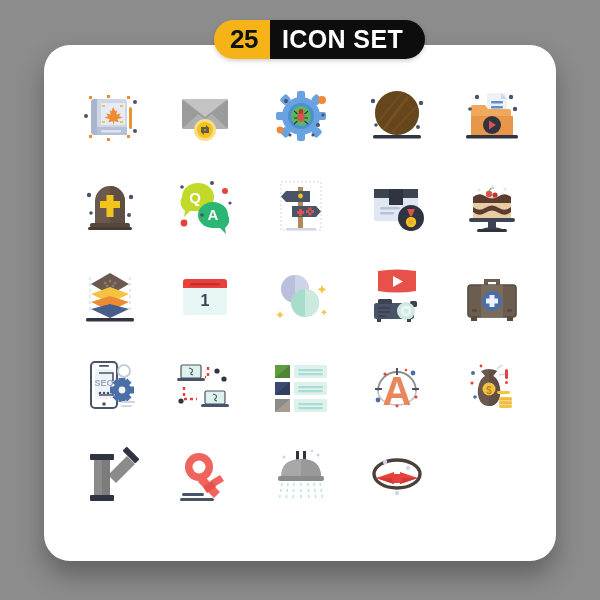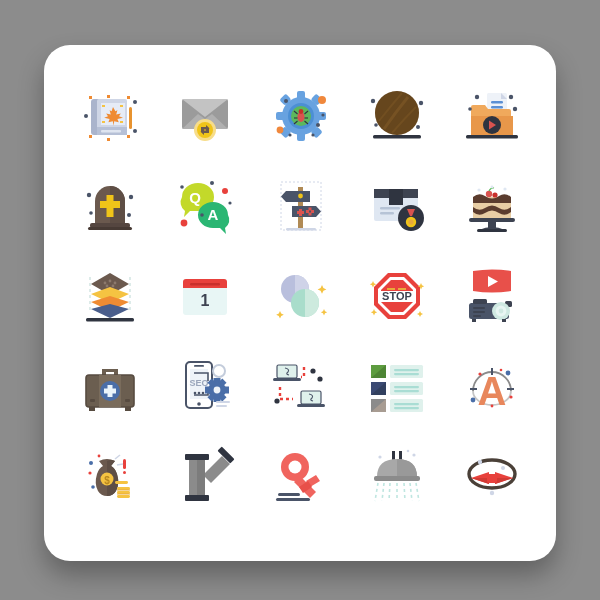--- a/index.html
+++ b/index.html
@@ -79,20 +79,24 @@
   }
   .cell svg { display: block; }
 </style>
 </head>
 <body>
 
 <div id="stage">
 
   <div class="card"></div>
 
+  <div class="badge">
+    <div class="badge-count">25</div>
+    <div class="badge-label">ICON SET</div>
+  </div>
 
   <div class="grid">
 
     <div class="cell">
       <svg width="66" height="66" viewBox="0 0 66 66">
         <rect x="14" y="16" width="10" height="36" rx="3" fill="#aab4cc"></rect>
         <rect x="20" y="16" width="30" height="36" rx="2" fill="#cfd6e6"></rect>
         <rect x="20" y="44" width="30" height="8" fill="#b6c0d6"></rect>
         <rect x="24" y="47" width="20" height="2.4" rx="1" fill="#dfe5f0"></rect>
         <rect x="24" y="20" width="24" height="22" fill="#e6ecf7"></rect>
@@ -336,37 +340,20 @@
         <circle cx="37" cy="40" r="14" fill="#a9ddcb"></circle>
         <path d="M37 26 a14 14 0 0 1 0 28 z" fill="#cdeade"></path>
         <g fill="#f5c342">
           <path d="M54 22 l1.4 3 3 1.4 -3 1.4 -1.4 3 -1.4 -3 -3 -1.4 3 -1.4z"></path>
           <path d="M12 48 l1.2 2.6 2.6 1.2 -2.6 1.2 -1.2 2.6 -1.2 -2.6 -2.6 -1.2 2.6 -1.2z"></path>
           <path d="M56 46 l1 2.2 2.2 1 -2.2 1 -1 2.2 -1 -2.2 -2.2 -1 2.2 -1z"></path>
         </g>
       </svg>
     </div>
 
-    <div class="cell">
-      <svg width="66" height="66" viewBox="0 0 66 66">
-        <path d="M24 10 h18 l14 14 v18 l-14 14 h-18 l-14 -14 v-18z" fill="#e8413c"></path>
-        <path d="M26 14 h14 l12 12 v14 l-12 12 h-14 l-12 -12 v-14z" fill="#ffffff"></path>
-        <path d="M27 17 h12 l10 10 v12 l-10 10 h-12 l-10 -10 v-12z" fill="#e8413c"></path>
-        <rect x="16" y="28" width="34" height="11" fill="#ffffff"></rect>
-        <text x="33" y="37" font-family="Liberation Sans, sans-serif" font-size="11" font-weight="bold" fill="#3d4351" text-anchor="middle">STOP</text>
-        <rect x="23" y="25" width="8" height="2" fill="#e8a93c"></rect>
-        <rect x="34" y="25" width="8" height="2" fill="#e8a93c"></rect>
-        <g fill="#f5c342">
-          <path d="M9 18 l1 2.2 2.2 1 -2.2 1 -1 2.2 -1 -2.2 -2.2 -1 2.2 -1z"></path>
-          <path d="M57 20 l1 2.2 2.2 1 -2.2 1 -1 2.2 -1 -2.2 -2.2 -1 2.2 -1z"></path>
-          <path d="M10 46 l1 2.2 2.2 1 -2.2 1 -1 2.2 -1 -2.2 -2.2 -1 2.2 -1z"></path>
-          <path d="M56 48 l1 2 2 1 -2 1 -1 2 -1 -2 -2 -1 2 -1z"></path>
-        </g>
-      </svg>
-    </div>
 
     <div class="cell">
       <svg width="66" height="66" viewBox="0 0 66 66">
         <path d="M14 8 q19 -3 38 0 v20 q-19 3 -38 0z" fill="#e8504a"></path>
         <path d="M29 13 l10 5.5 -10 5.5z" fill="#ffffff"></path>
         <rect x="10" y="40" width="40" height="16" rx="2.5" fill="#4a5468"></rect>
         <rect x="14" y="36" width="14" height="5" rx="1.5" fill="#3d4351"></rect>
         <rect x="46" y="38" width="7" height="6" rx="1.5" fill="#3d4351"></rect>
         <circle cx="42" cy="48" r="9" fill="#cfe9e2"></circle>
         <circle cx="42" cy="48" r="5.4" fill="#e8f6f3"></circle>

